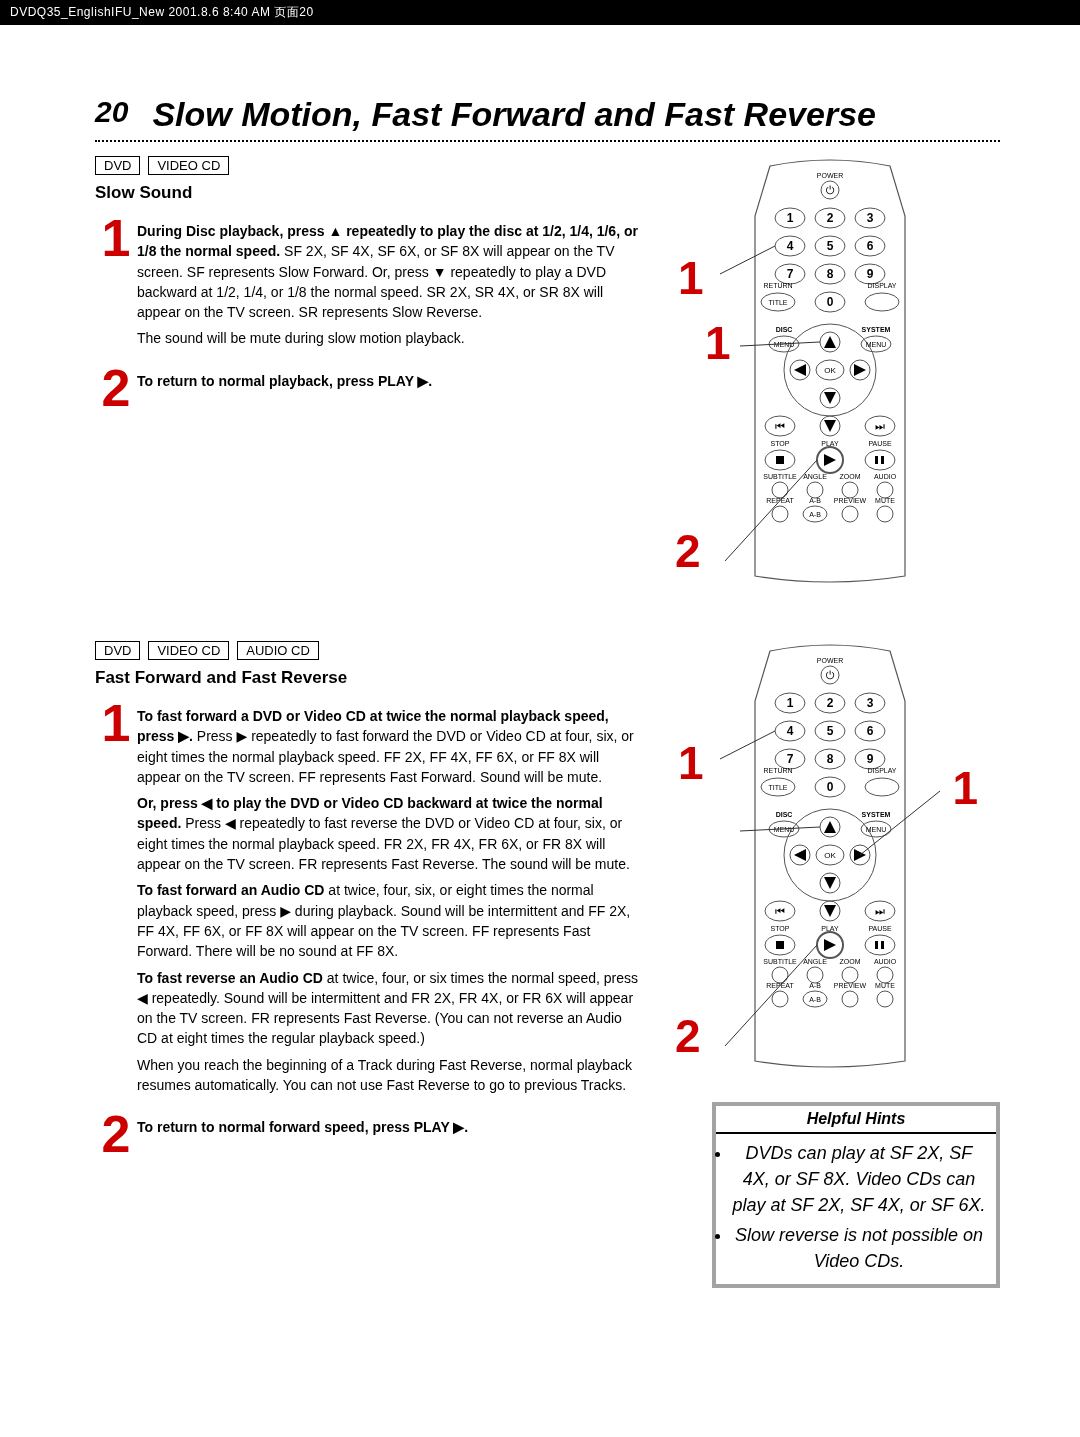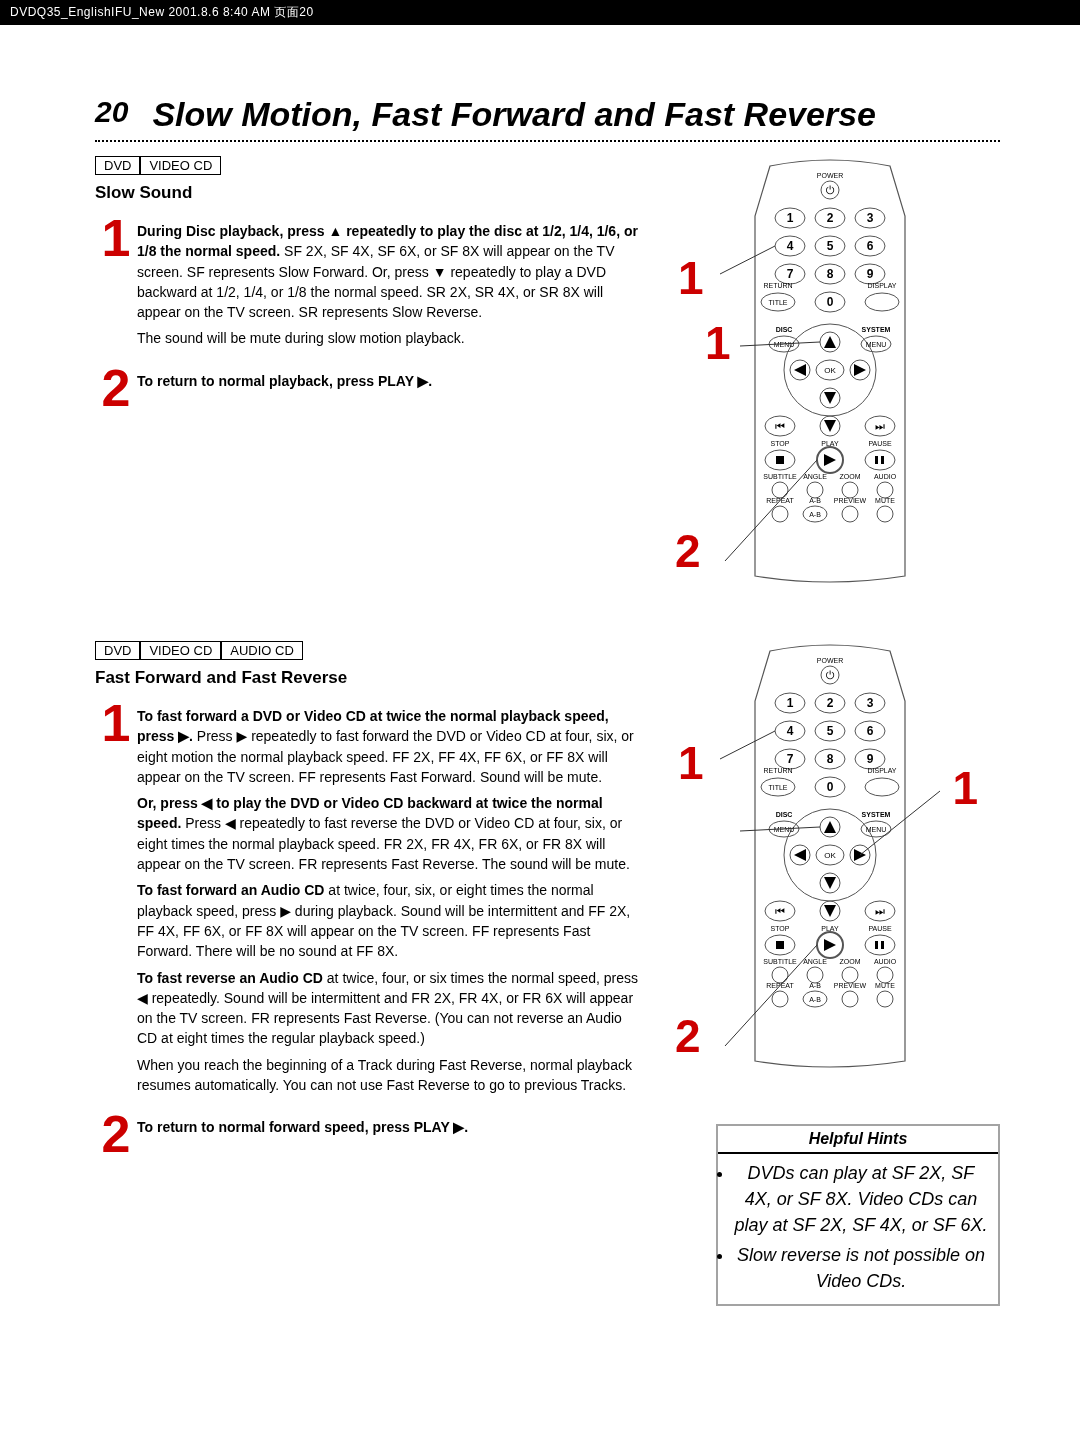--- a/index.html
+++ b/index.html
@@ -49,21 +49,21 @@
     flex: 1 1 520px;
   }
   .right {
     flex: 0 0 340px;
     display: flex;
     flex-direction: column;
     align-items: center;
   }
   .tag-row {
     display: flex;
-    gap: 0;
+    gap: 8px;
     margin-bottom: 8px;
   }
   .tag {
     border: 1px solid #000;
     font-size: 13px;
     padding: 1px 8px;
   }
   .subhead {
     font-weight: bold;
     font-size: 17px;
@@ -84,22 +84,22 @@
     text-align: center;
   }
   .step-body {
     font-size: 14px;
     line-height: 1.45;
     padding-top: 6px;
   }
   .step-body p { margin: 0 0 6px 0; }
   .b { font-weight: bold; }
   .hints {
-    margin-top: 28px;
-    border: 2px solid #a3a3a3;
+    margin-top: 6px;
+    border: 4px solid #a3a3a3;
     width: 280px;
     align-self: flex-end;
   }
   .hints-title {
     text-align: center;
     font-weight: bold;
     font-style: italic;
     padding: 4px 0;
     border-bottom: 2px solid #000;
     font-size: 16px;
@@ -279,21 +279,21 @@
       <div class="tag-row">
         <span class="tag">DVD</span>
         <span class="tag">VIDEO CD</span>
         <span class="tag">AUDIO CD</span>
       </div>
       <div class="subhead">Fast Forward and Fast Reverse</div>
 
       <div class="step">
         <div class="bignum">1</div>
         <div class="step-body">
-          <p><span class="b">To fast forward a DVD or Video CD at twice the normal playback speed, press ▶.</span><span> Press ▶ repeatedly to fast forward the DVD or Video CD at four, six, or eight motion the normal playback speed. FF 2X, FF 4X, FF 6X, or FF 8X will appear on the TV screen. FF represents Fast Forward. Sound will be mute.</span></p>
+          <p><span class="b">To fast forward a DVD or Video CD at twice the normal playback speed, press ▶.</span><span> Press ▶ repeatedly to fast forward the DVD or Video CD at four, six, or eight times the normal playback speed. FF 2X, FF 4X, FF 6X, or FF 8X will appear on the TV screen. FF represents Fast Forward. Sound will be mute.</span></p>
           <p><span class="b">Or, press ◀ to play the DVD or Video CD backward at twice the normal speed.</span><span> Press ◀ repeatedly to fast reverse the DVD or Video CD at four, six, or eight times the normal playback speed. FR 2X, FR 4X, FR 6X, or FR 8X will appear on the TV screen. FR represents Fast Reverse. The sound will be mute.</span></p>
           <p><span class="b">To fast forward an Audio CD</span><span> at twice, four, six, or eight times the normal playback speed, press ▶ during playback. Sound will be intermittent and FF 2X, FF 4X, FF 6X, or FF 8X will appear on the TV screen. FF represents Fast Forward. There will be no sound at FF 8X.</span></p>
           <p><span class="b">To fast reverse an Audio CD</span><span> at twice, four, or six times the normal speed, press ◀ repeatedly. Sound will be intermittent and FR 2X, FR 4X, or FR 6X will appear on the TV screen. FR represents Fast Reverse. (You can not reverse an Audio CD at eight times the regular playback speed.)</span></p>
           <p>When you reach the beginning of a Track during Fast Reverse, normal playback resumes automatically. You can not use Fast Reverse to go to previous Tracks.</p>
         </div>
       </div>
 
       <div class="step">
         <div class="bignum">2</div>
         <div class="step-body">

